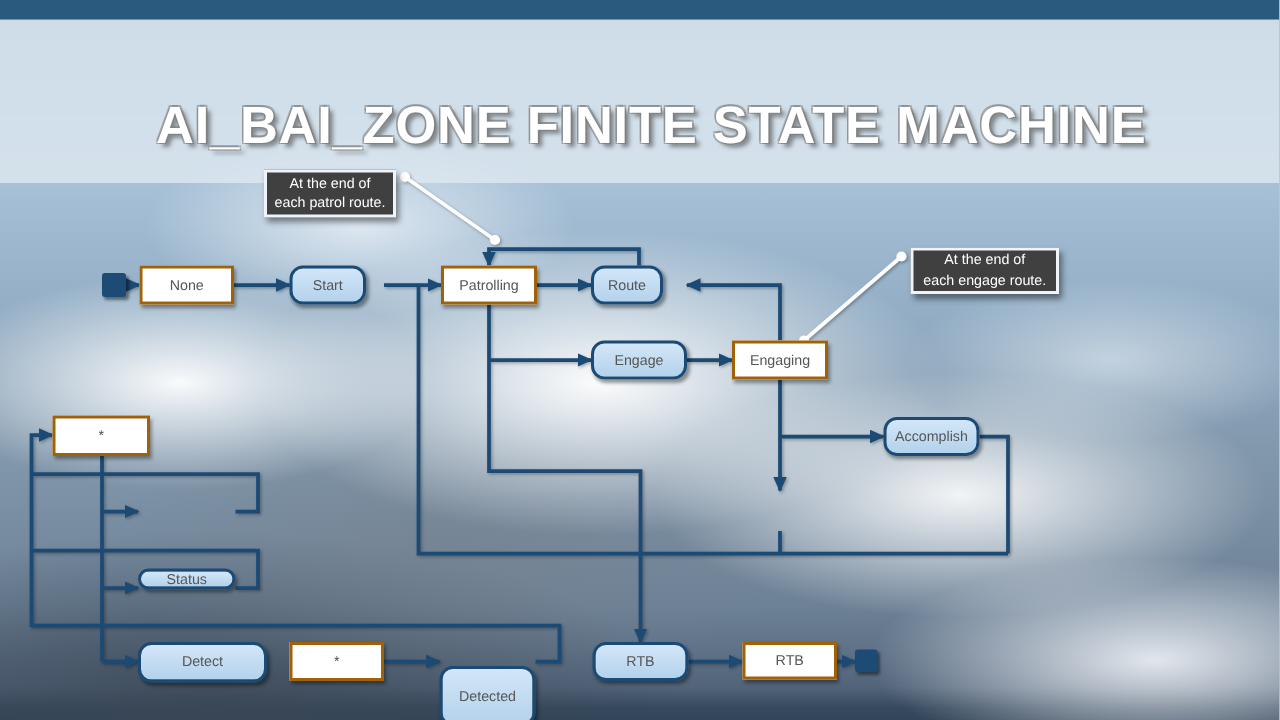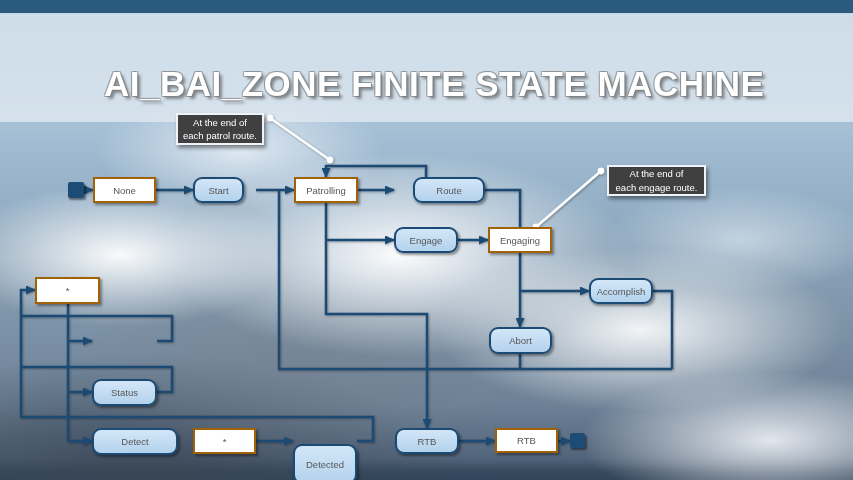--- a/index.html
+++ b/index.html
@@ -104,25 +104,24 @@
     <span>At the end of</span>
     <span>each engage route.</span>
   </div>
 
   <div class="marker" style="left:68px;top:182px;width:16px;height:16px"></div>
   <div class="marker" style="left:570px;top:433px;width:15px;height:15px"></div>
 
   <div class="node rect" style="left:93px;top:177px;width:63px;height:26px">None</div>
   <div class="node round" style="left:193px;top:177px;width:51px;height:26px">Start</div>
   <div class="node rect" style="left:294px;top:177px;width:64px;height:26px">Patrolling</div>
-  <div class="node round" style="left:413px;top:177px;width:72px;height:26px">Route</div>
+  <div class="node round" style="left:394px;top:177px;width:48px;height:26px">Route</div>
   <div class="node round" style="left:394px;top:227px;width:64px;height:26px">Engage</div>
   <div class="node rect" style="left:488px;top:227px;width:64px;height:26px">Engaging</div>
   <div class="node round" style="left:589px;top:278px;width:64px;height:26px">Accomplish</div>
-  <div class="node round" style="left:489px;top:327px;width:63px;height:27px">Abort</div>
   <div class="node rect" style="left:35px;top:277px;width:65px;height:27px">*</div>
-  <div class="node round" style="left:92px;top:379px;width:65px;height:27px">Status</div>
+  <div class="node round" style="left:92px;top:379px;width:65px;height:14px">Status</div>
   <div class="node round" style="left:92px;top:428px;width:86px;height:27px">Detect</div>
   <div class="node rect" style="left:193px;top:428px;width:63px;height:26px">*</div>
   <div class="node round" style="left:293px;top:444px;width:64px;height:40px">Detected</div>
   <div class="node round" style="left:395px;top:428px;width:64px;height:26px">RTB</div>
   <div class="node rect" style="left:495px;top:428px;width:63px;height:25px">RTB</div>
 </div>
 
 </body></html>

